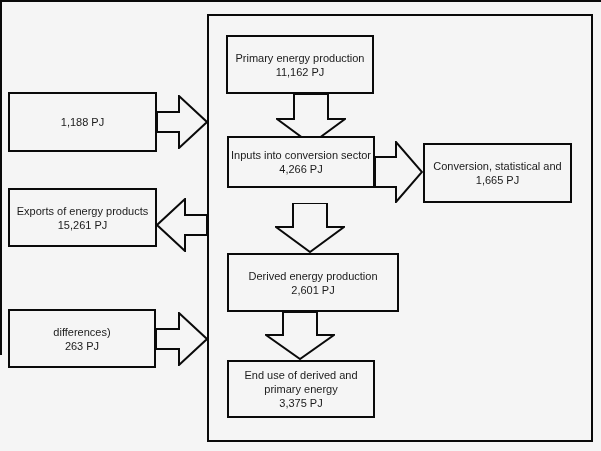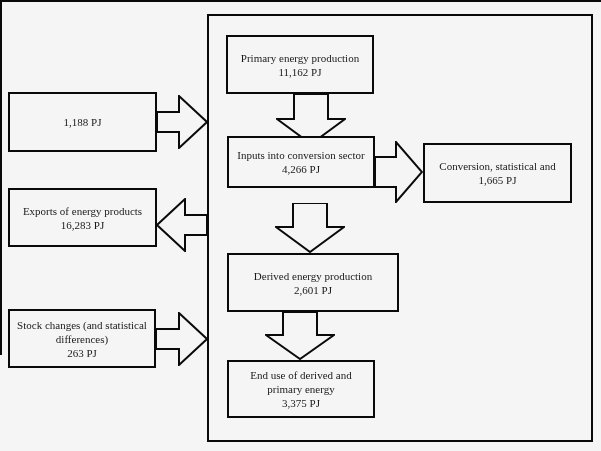--- a/index.html
+++ b/index.html
@@ -23,21 +23,20 @@
   .box{
     position:absolute;
     border:2px solid #0a0a0a;
     box-sizing:border-box;
     background:#f5f5f5;
     display:flex;flex-direction:column;
     align-items:center;justify-content:center;
     text-align:center;
     font-size:11px;line-height:14px;
     z-index:2;
-    font-family:Liberation Serif, serif;
   }
   .arrow{position:absolute;z-index:1;}
   .arrow svg{display:block;}
   .arrow polygon{fill:#f5f5f5;stroke:#0a0a0a;stroke-width:2;}
 </style>
 </head>
 <body>
 
 <div class="page">
 
@@ -45,25 +44,24 @@
   <div class="edge left"></div>
 
   <div class="bigrect"></div>
 
   <div class="box" style="left:8px;top:92px;width:149px;height:60px">
     <div>1,188 PJ</div>
   </div>
 
   <div class="box" style="left:8px;top:188px;width:149px;height:59px">
     <div>Exports of energy products</div>
-    <div>16,283 PJ</div>
+    <div>15,261 PJ</div>
   </div>
 
   <div class="box" style="left:8px;top:309px;width:148px;height:59px">
-    <div>Stock changes (and statistical</div>
     <div>differences)</div>
     <div>263 PJ</div>
   </div>
 
   <div class="box" style="left:226px;top:35px;width:148px;height:59px">
     <div>Primary energy production</div>
     <div>11,162 PJ</div>
   </div>
 
   <div class="box" style="left:227px;top:136px;width:148px;height:52px">

